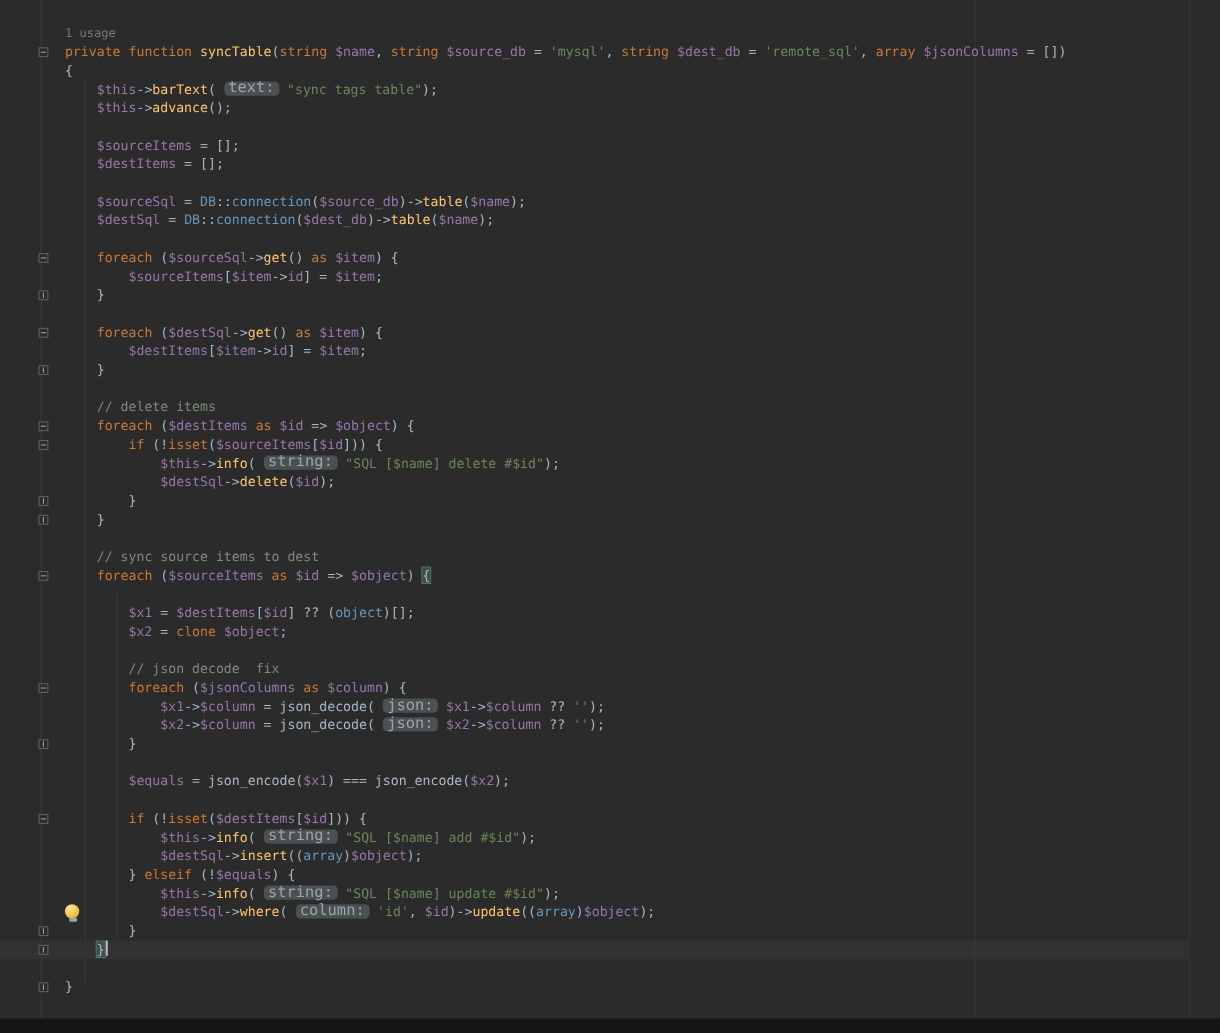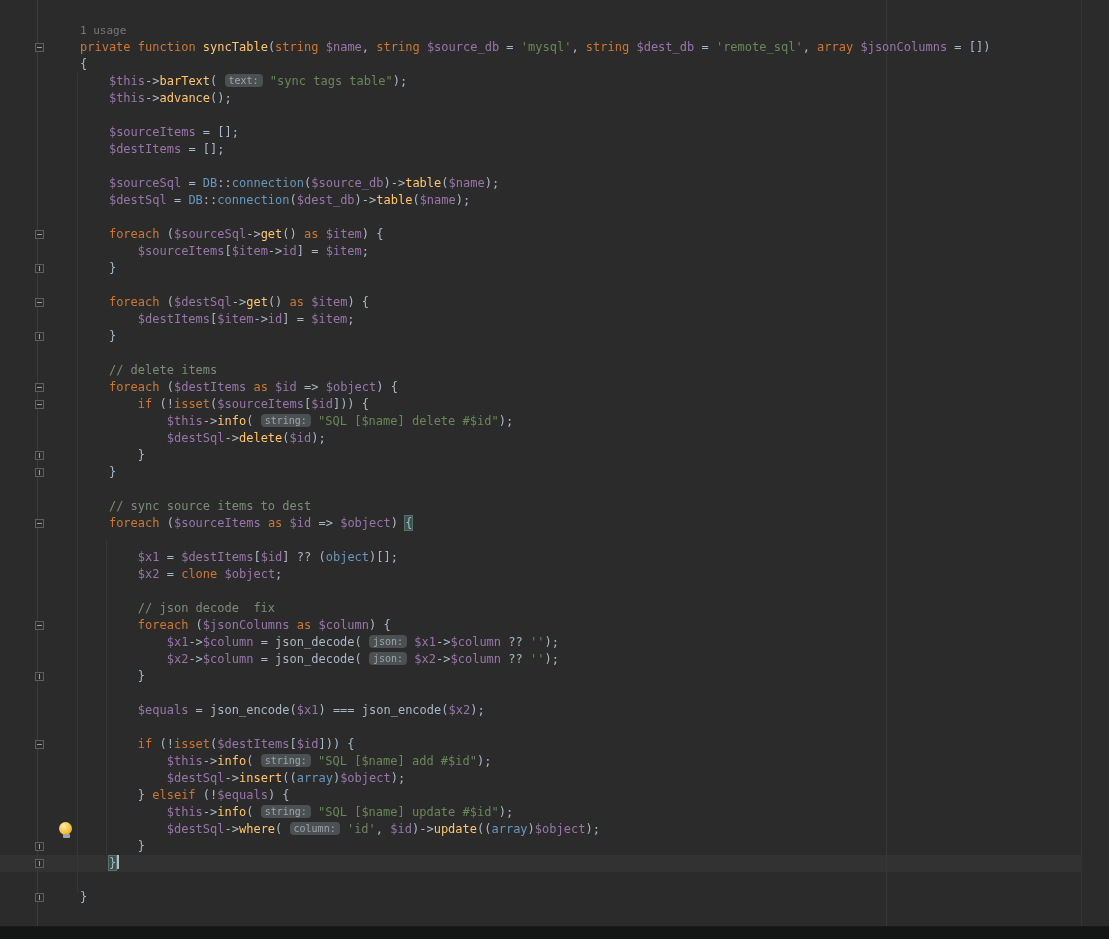--- a/index.html
+++ b/index.html
@@ -5,32 +5,32 @@
   *{margin:0;padding:0;box-sizing:border-box}
   html,body{width:1109px;height:939px;overflow:hidden;background:var(--bg,#2B2B2B)}
   .editor{position:absolute;inset:0;font-family:"DejaVu Sans Mono","Liberation Mono",monospace;font-size:12px;line-height:17px}
   .current-row{position:absolute;left:0;width:1081px;height:17px;background:var(--current-line,#323232);z-index:0}
   .gutter-line{position:absolute;left:37px;top:0;bottom:13px;width:1px;background:#3A3B3C;z-index:1}
   .margin-line{position:absolute;left:886px;top:0;bottom:13px;width:1px;background:var(--guide,#373737);z-index:1}
   .edge-line{position:absolute;left:1081px;top:0;bottom:13px;width:1px;background:#333435;z-index:1}
   .indent-guide{position:absolute;width:1px;background:#363738;z-index:1}
   #ig1{left:77px;top:73px;height:820px}
   #ig2{left:106px;top:540px;height:314px}
-  .code{position:absolute;left:80px;top:22px;white-space:pre;z-index:2}
+  .code{position:absolute;left:59px;top:22px;white-space:pre;z-index:2}
   .line{height:17px}
   .d{color:var(--default,#A9B7C6)}
   .kw{color:var(--keyword,#CC7832)}
   .var{color:var(--variable,#9876AA)}
   .fn{color:var(--function,#FFC66D)}
   .str{color:var(--string,#6A8759)}
   .cmt{color:var(--comment,#7C8C78)}
   .cls{color:var(--class-static,#6897BB)}
   .u{text-decoration-color:#77838C;text-underline-offset:3px}
   .usage{font-size:11px;color:var(--usage,#787878)}
-  .hint{display:inline-block;background:var(--hint-bg,#4B5052);color:var(--hint-fg,#9DA5AC);font-size:10px;line-height:13px;border-radius:4px;padding:0 4px;vertical-align:1px}
+  .hint{display:inline-block;background:var(--hint-bg,#4B5052);color:var(--hint-fg,#9DA5AC);font-size:14px;line-height:13px;border-radius:4px;padding:0 4px;vertical-align:1px}
   .brace{color:var(--default,#A9B7C6);background:var(--brace-bg,#3B514D);outline:1px solid #54716A}
   .caret{display:inline-block;width:2px;height:14px;background:var(--caret,#BBBBBB);vertical-align:-2px;margin-left:1px}
   .gutter{position:absolute;left:0;top:22px;width:56px;height:905px;z-index:3}
   .fold{position:absolute;left:35px;width:9px;height:9px;border:1px solid #5C5F60;background:var(--bg,#2B2B2B)}
   .fold.start::after{content:"";position:absolute;left:1px;right:1px;top:3px;height:1px;background:#999D9E}
   .fold.end::after{content:"";position:absolute;top:1px;bottom:1px;left:3px;width:1px;background:#999D9E}
   .bulb{position:absolute;left:59px;top:822px;width:15px;height:18px;z-index:4}
   .bulb-glass{width:13px;height:13px;border-radius:50%;background:radial-gradient(circle at 35% 30%,#FFE9A8,var(--bulb,#F3C033) 60%,#D99E23)}
   .bulb-base{width:7px;height:4px;margin:-1px auto 0;background:#9FA2A5;border-radius:1px}
   .bottom-bar{position:absolute;left:0;right:0;bottom:0;height:13px;background:var(--bottom,#141515);border-top:1px solid #1A1A1A;z-index:5}

